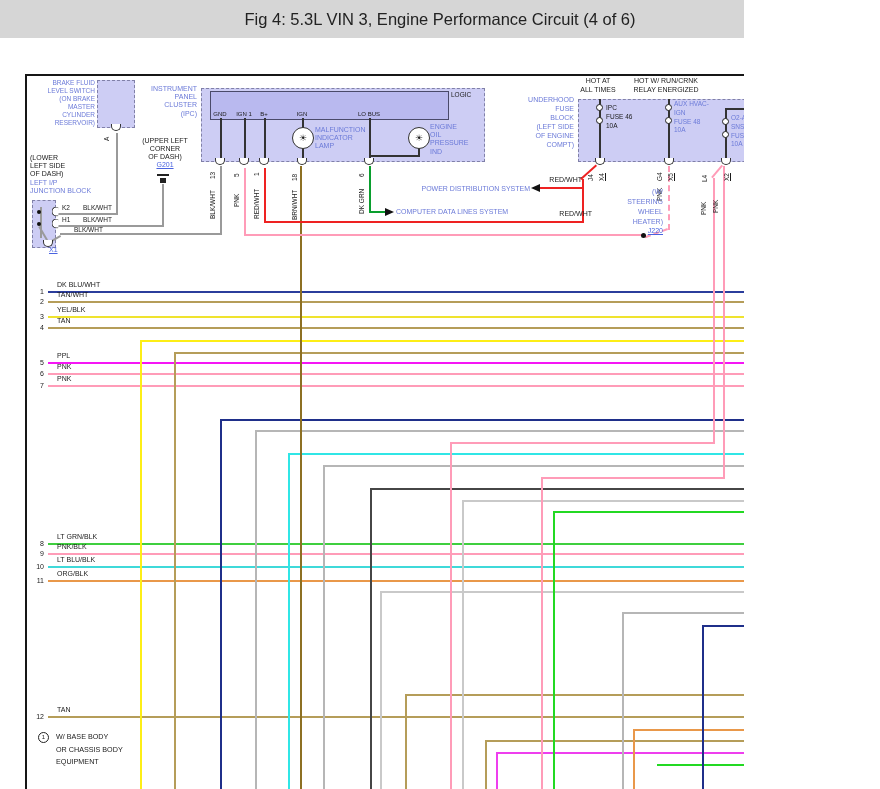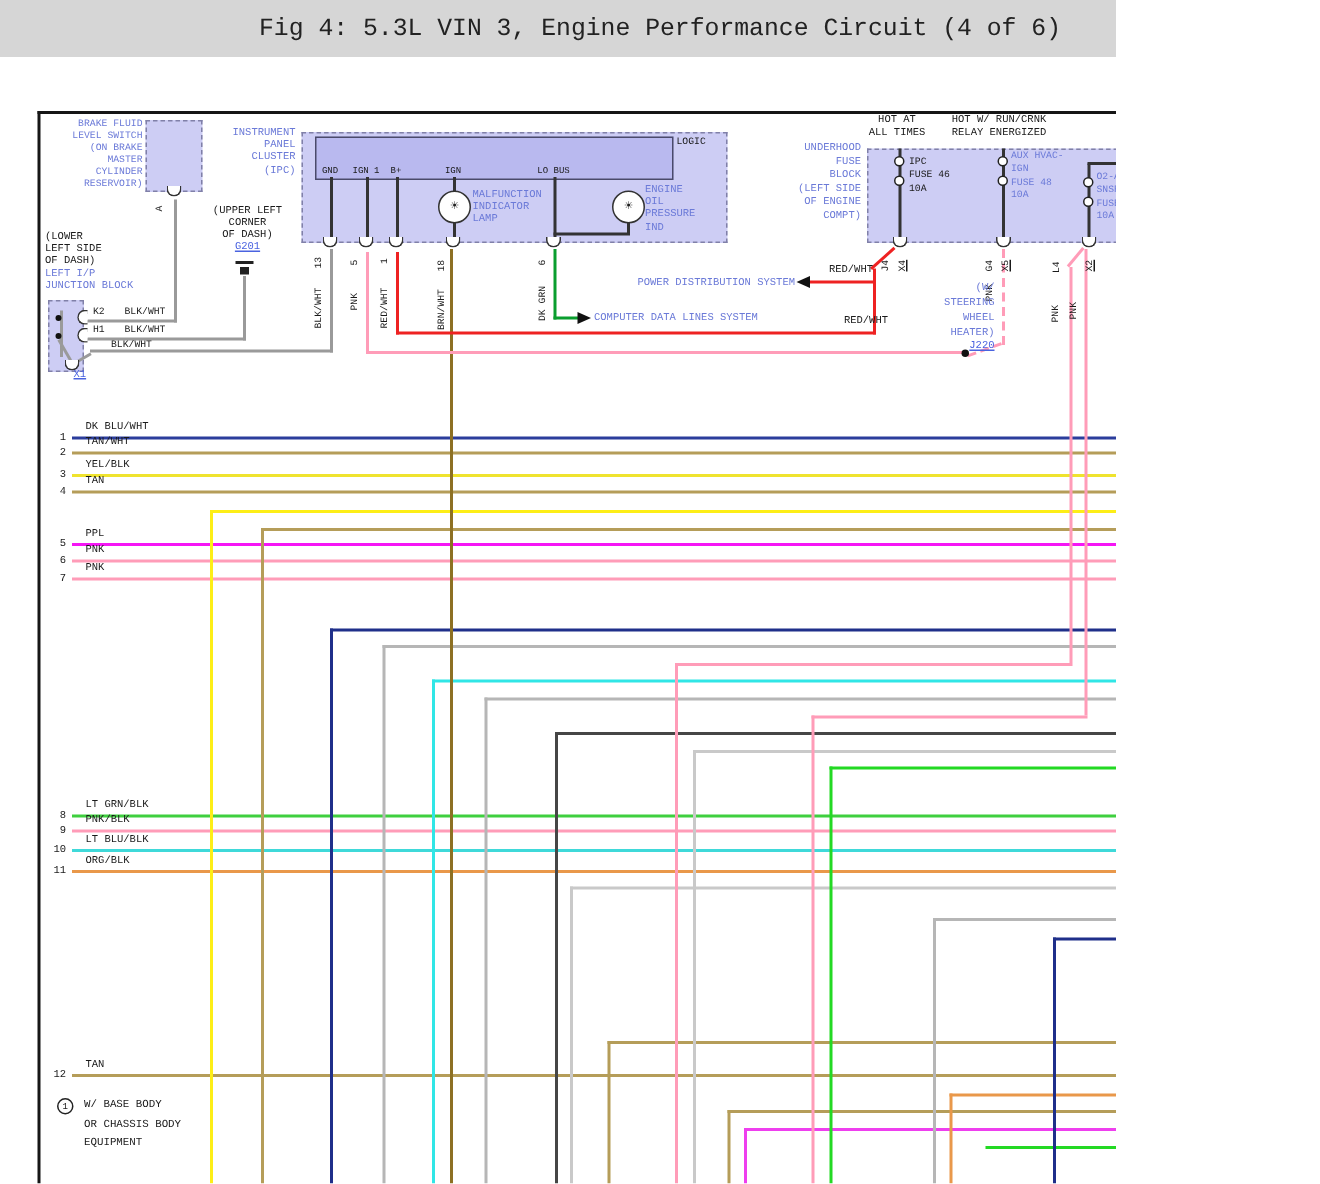--- a/index.html
+++ b/index.html
@@ -1,17 +1,17 @@
 <!DOCTYPE html>
 <html><head>
 <meta charset="utf-8">
 <style>
   html,body{margin:0;padding:0;background:#fff;}
   #page{position:relative;width:744px;height:789px;overflow:hidden;
-        font-family:Liberation Mono, monospace;background:#fff;}
+        font-family:Liberation Sans, sans-serif;background:#fff;}
   #titlebar{position:absolute;left:0;top:0;width:880px;height:38px;background:#d6d6d6;}
   #titlebar span{display:block;text-align:center;line-height:38px;font-size:16.5px;color:#222;}
   .abs{position:absolute;}
   .t{position:absolute;font-size:7px;line-height:8.2px;color:#1a1a1a;white-space:nowrap;}
   .b{color:#6b7ad8;}
   .ref{color:#4a63e0;text-decoration:underline;}
   .r{text-align:right;}
   .c{text-align:center;}
   .rot{position:absolute;font-size:6.5px;line-height:7px;color:#1a1a1a;white-space:nowrap;
        transform:rotate(-90deg);transform-origin:0 0;}

